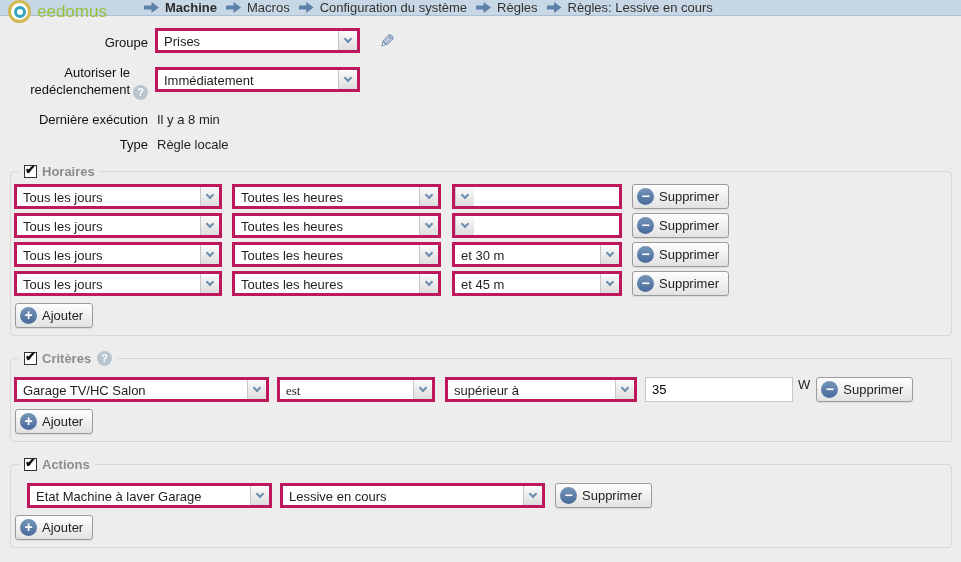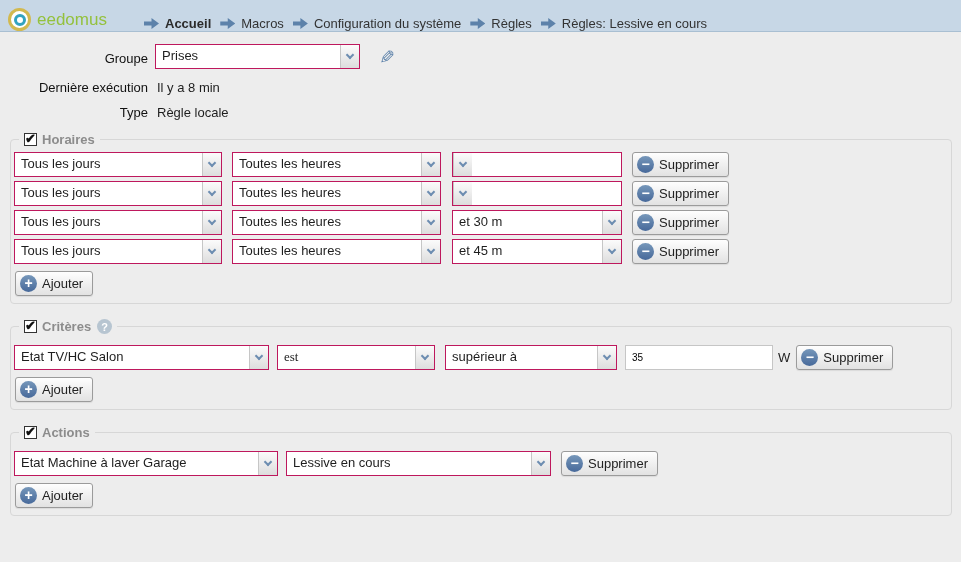--- a/index.html
+++ b/index.html
@@ -6,22 +6,22 @@
   html,body { margin:0; padding:0; }
   body {
     width:961px; height:562px; overflow:hidden;
     background:#ededed;
     font-family:"Liberation Sans", sans-serif;
     font-size:13px; color:#1e1e1e;
   }
 
   
   .header {
-    height:32px; background:#c7d7e6; border-bottom:1px solid #a9bfd2;
-    display:flex; align-items:flex-end; padding:0 8px;
+    height:16px; background:#c7d7e6; border-bottom:1px solid #a9bfd2;
+    display:flex; align-items:flex-start; padding:0 8px;
   }
   .logo { display:flex; align-items:center; gap:6px; width:118px; }
   .logo-mark {
     width:23px; height:23px; border-radius:50%;
     background:#fff; border:3px solid #d2b94f;
     display:flex; align-items:center; justify-content:center;
   }
   .logo-mark-inner {
     width:12px; height:12px; border-radius:50%;
     background:#fff; border:3px solid #33a3bf;
@@ -43,21 +43,21 @@
   .static-value { padding-top:4px; padding-left:2px; }
 
   .help {
     width:15px; height:15px; border-radius:50%;
     background:#b7c5d1; color:#fff; font-size:11px; font-weight:bold;
     display:inline-flex; align-items:center; justify-content:center;
     vertical-align:-2px; margin-left:3px;
   }
 
   .combobox {
-    display:inline-flex; height:25px; border:1px solid #be185d; background:#fff;
+    display:inline-flex; height:25px; border:3px solid #be185d; background:#fff;
     align-items:stretch;
   }
   .cb-text { flex:1; padding:3px 6px 0 6px; white-space:nowrap; overflow:hidden; }
   .cb-btn {
     width:19px; border-left:1px solid #c6c6c6;
     background:linear-gradient(#fbfbfb,#dddddd);
     display:flex; align-items:center; justify-content:center;
   }
   .chev {
     width:6px; height:6px;
@@ -79,36 +79,36 @@
     display:flex; align-items:center; gap:5px;
     font-weight:bold; color:#8c8c8c; padding:0 5px; margin-left:5px;
   }
   .checkbox {
     width:13px; height:13px; background:#fff; border:1px solid #333;
     display:inline-flex; align-items:center; justify-content:center;
     font-size:13px; color:#111; line-height:1; cursor:pointer;
   }
   .check-glyph { margin-top:-3px; }
 
-  .rule-row { display:flex; align-items:center; margin-bottom:4px; }
+  .rule-row { display:flex; align-items:flex-start; margin-bottom:4px; }
   .unit-label { margin:0 6px 0 5px; }
 
   
   .w-day { width:208px; margin-right:10px; }
   .w-hour { width:209px; margin-right:11px; }
   .w-min { width:170px; margin-right:10px; }
   .w-crit-dev { width:255px; margin-right:8px; }
   .w-crit-op { width:158px; margin-right:10px;font-family:Liberation Serif, serif; }
-  .w-crit-cmp { width:172px; margin-right:8px; }
-  .w-act-dev { width:264px; margin-right:8px; }
+  .w-crit-cmp { width:192px; margin-right:8px; }
+  .w-act-dev { width:245px; margin-right:8px;margin-left:13px; }
   .w-act-state { width:265px; margin-right:10px; }
 
   .text-input {
     width:148px; height:25px; border:1px solid #c6c6c6; padding:0 6px;
-    font-family:inherit; font-size:10px; background:#fff;
+    font-family:inherit; font-size:13px; background:#fff;
   }
 
   .btn {
     display:inline-flex; align-items:center; height:25px; gap:5px;
     padding:0 9px 0 4px; border:1px solid #9b9b9b; border-radius:3px;
     background:linear-gradient(#fefefe,#e2e2e2); color:#222; cursor:pointer;
     font-size:13px; box-shadow:0 1px 1px rgba(0,0,0,.08);
   }
   .circle {
     width:17px; height:17px; border-radius:50%;
@@ -124,21 +124,21 @@
 <div class="header">
   <div class="logo">
     <span class="logo-mark">
         <span class="logo-mark-inner"></span>
       </span>
     <span class="logo-text">eedomus</span>
   </div>
   <div class="crumbs">
     <div class="crumb current-bold">
       <span class="arrow"></span>
-      <span class="crumb-label">Accueil</span>
+      <span class="crumb-label">Machine</span>
     </div>
     <div class="crumb">
       <span class="arrow"></span>
       <span class="crumb-label">Macros</span>
     </div>
     <div class="crumb">
       <span class="arrow"></span>
       <span class="crumb-label">Configuration du système</span>
     </div>
     <div class="crumb">
@@ -158,20 +158,31 @@
     <div class="form-label">Groupe</div>
     <div class="combobox w-day" style="width:205px;">
       <span class="cb-text">Prises</span>
       <span class="cb-btn">
           <span class="chev"></span>
         </span>
     </div>
     <span class="pencil">✎</span>
   </div>
 
+  <div class="form-row" style="margin-bottom:8px;">
+    <div class="form-label">
+      <span class="label-wrap">Autoriser le redéclenchement</span><span class="help">?</span>
+    </div>
+    <div class="combobox" style="width:205px;">
+      <span class="cb-text">Immédiatement</span>
+      <span class="cb-btn">
+          <span class="chev"></span>
+        </span>
+    </div>
+  </div>
 
   <div class="form-row" style="margin-bottom:6px;">
     <div class="form-label">Dernière exécution</div>
     <div class="static-value">Il y a 8 min</div>
   </div>
 
   <div class="form-row" style="margin-bottom:12px;">
     <div class="form-label">Type</div>
     <div class="static-value">Règle locale</div>
   </div>
@@ -293,21 +304,21 @@
   <legend>
     <span class="checkbox">
         <span class="check-glyph">✔</span>
       </span>
     <span>Critères</span>
     <span class="help" style="margin-left:1px;">?</span>
   </legend>
 
   <div class="rule-row" style="margin-top:6px;">
     <div class="combobox w-crit-dev">
-      <span class="cb-text">Etat TV/HC Salon</span>
+      <span class="cb-text">Garage TV/HC Salon</span>
       <span class="cb-btn">
           <span class="chev"></span>
         </span>
     </div>
     <div class="combobox w-crit-op">
       <span class="cb-text">est</span>
       <span class="cb-btn">
           <span class="chev"></span>
         </span>
     </div>

